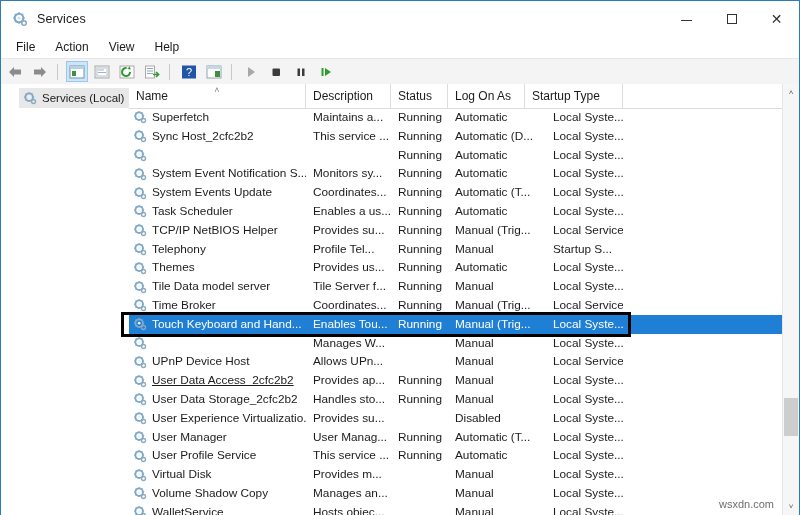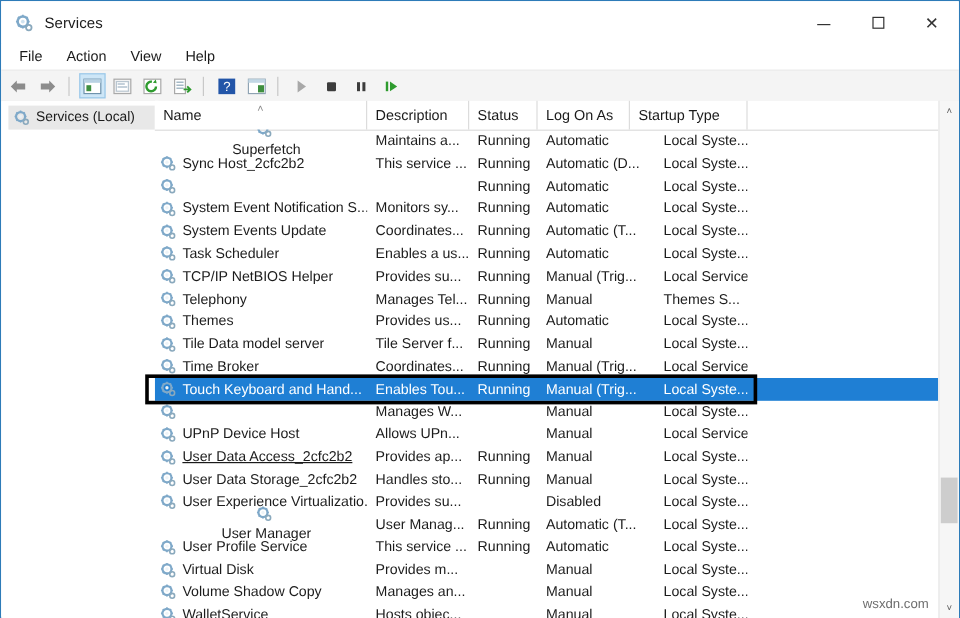--- a/index.html
+++ b/index.html
@@ -85,21 +85,21 @@
     margin: 0 5px 0 6px;
   }
 
   
   .body {
     position: absolute; left: 0; top: 83px;
     width: 798px; height: 431px;
     background: #ffffff;
   }
   .leftpane {
-    position: absolute; left: 4px; top: 0;
+    position: absolute; left: 16px; top: 0;
     width: 127px; height: 431px;
     background: #ffffff;
     border-right: 1px solid #d9d9d9;
   }
   .tree-item {
     display: flex; align-items: center;
     height: 20px; margin: 4px 2px 0 2px;
     padding-left: 4px;
     background: #e8e8e8;
   }
@@ -370,21 +370,21 @@
           <div class="hdr-cell" style="width: 77px;">
             <span>Log On As</span>
           </div>
           <div class="hdr-cell" style="width: 98px;">
             <span>Startup Type</span>
           </div>
         </div>
 
       <div class="list" id="list">
           <div class="row">
-            <div class="cell name" style="width: 177px; flex-direction: column;">
+            <div class="cell name" style="width: 177px;">
               <span>
                 <svg class="gear" viewBox="0 0 16 16">
                   <circle cx="7" cy="7" r="4.3" fill="none" stroke="#7fa9c9" stroke-width="2.1"></circle>
                   <circle cx="7" cy="7" r="1.6" fill="#eef4f8"></circle>
                   <g stroke="#7fa9c9" stroke-width="1.5">
                     <line x1="7" y1="1.3" x2="7" y2="3"></line>
                     <line x1="7" y1="11" x2="7" y2="12.7"></line>
                     <line x1="1.3" y1="7" x2="3" y2="7"></line>
                     <line x1="11" y1="7" x2="12.7" y2="7"></line>
                     <line x1="3" y1="3" x2="4.2" y2="4.2"></line>
@@ -571,24 +571,24 @@
                     <line x1="3" y1="3" x2="4.2" y2="4.2"></line>
                     <line x1="9.8" y1="9.8" x2="11" y2="11"></line>
                     <line x1="11" y1="3" x2="9.8" y2="4.2"></line>
                     <line x1="4.2" y1="9.8" x2="3" y2="11"></line>
                   </g>
                   <circle cx="12" cy="12" r="2.3" fill="none" stroke="#8aa9bd" stroke-width="1.5"></circle>
                 </svg>
               </span>
               <span class="nm">Telephony</span>
             </div>
-            <div class="cell" style="width: 85px;">Manages Tel...</div>
+            <div class="cell" style="width: 85px;">Profile Tel...</div>
             <div class="cell" style="width: 57px;">Running</div>
             <div class="cell" style="width: 98px;">Manual</div>
-            <div class="cell" style="width: 77px;">Themes S...</div>
+            <div class="cell" style="width: 77px;">Startup S...</div>
           </div>
           <div class="row">
             <div class="cell name" style="width: 177px;">
               <span>
                 <svg class="gear" viewBox="0 0 16 16">
                   <circle cx="7" cy="7" r="4.3" fill="none" stroke="#7fa9c9" stroke-width="2.1"></circle>
                   <circle cx="7" cy="7" r="1.6" fill="#eef4f8"></circle>
                   <g stroke="#7fa9c9" stroke-width="1.5">
                     <line x1="7" y1="1.3" x2="7" y2="3"></line>
                     <line x1="7" y1="11" x2="7" y2="12.7"></line>
@@ -810,21 +810,21 @@
                 </svg>
               </span>
               <span class="nm">User Experience Virtualizatio...</span>
             </div>
             <div class="cell" style="width: 85px;">Provides su...</div>
             <div class="cell" style="width: 57px;"></div>
             <div class="cell" style="width: 98px;">Disabled</div>
             <div class="cell" style="width: 77px;">Local Syste...</div>
           </div>
           <div class="row">
-            <div class="cell name" style="width: 177px; flex-direction: column;">
+            <div class="cell name" style="width: 177px;">
               <span>
                 <svg class="gear" viewBox="0 0 16 16">
                   <circle cx="7" cy="7" r="4.3" fill="none" stroke="#7fa9c9" stroke-width="2.1"></circle>
                   <circle cx="7" cy="7" r="1.6" fill="#eef4f8"></circle>
                   <g stroke="#7fa9c9" stroke-width="1.5">
                     <line x1="7" y1="1.3" x2="7" y2="3"></line>
                     <line x1="7" y1="11" x2="7" y2="12.7"></line>
                     <line x1="1.3" y1="7" x2="3" y2="7"></line>
                     <line x1="11" y1="7" x2="12.7" y2="7"></line>
                     <line x1="3" y1="3" x2="4.2" y2="4.2"></line>

